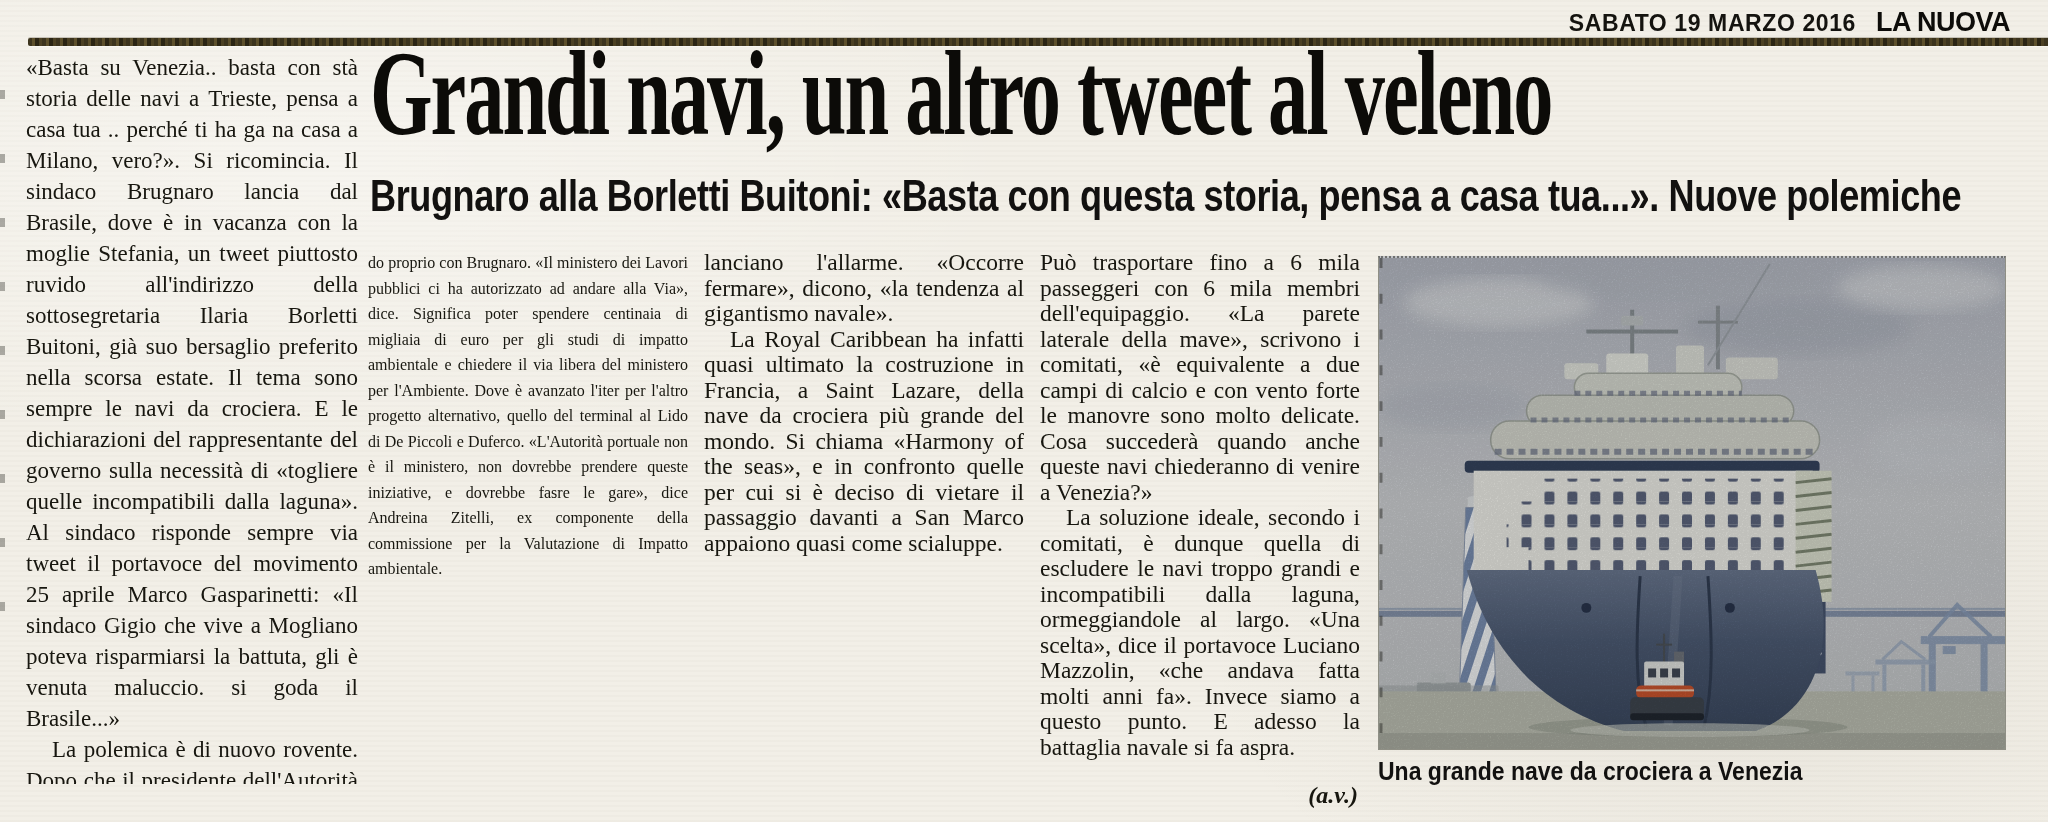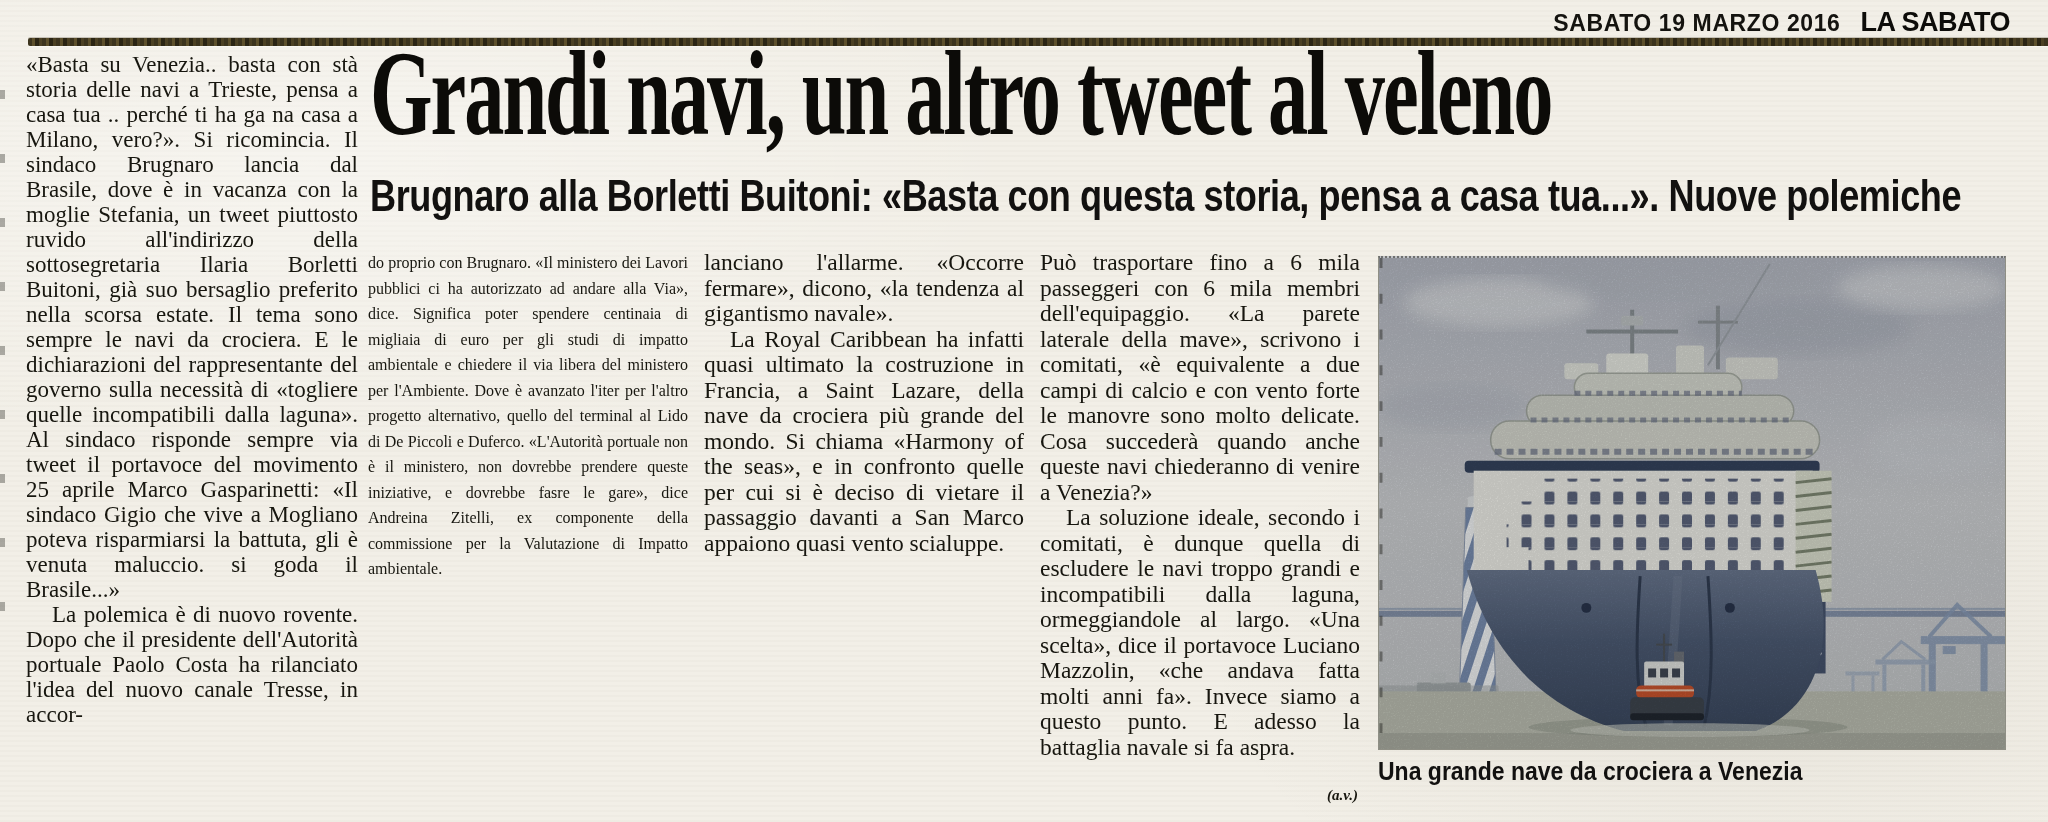--- a/index.html
+++ b/index.html
@@ -30,64 +30,64 @@
             font-family:"Liberation Serif", serif;font-weight:700;font-size:120px;line-height:120px;
             letter-spacing:-3px;transform:scaleX(.67);transform-origin:left top;color:#0c0b08;}
   .subhead{position:absolute;left:370px;top:170px;margin:0;white-space:nowrap;
            font-family:"Liberation Sans", sans-serif;font-weight:700;font-size:44px;line-height:52px;
            letter-spacing:-.5px;transform:scaleX(.82);transform-origin:left top;color:#121110;}
 
   
   .col{position:absolute;text-align:justify;overflow:hidden;}
   .col p{margin:0;}
   .col p.indent{text-indent:26px;}
-  .col1{left:26px;top:52px;width:332px;height:732px;font-size:23px;line-height:25px;}
+  .col1{left:26px;top:52px;width:332px;height:732px;font-size:23px;line-height:31px;}
   .col2{left:368px;top:250px;width:320px;height:564px;font-size:16px;line-height:25.5px;}
   .col3{left:704px;top:250px;width:320px;height:564px;font-size:23.5px;line-height:25.5px;}
   .col4{left:1040px;top:250px;width:320px;height:564px;font-size:23.5px;line-height:25.5px;position:absolute;}
-  .sig{position:absolute;right:2px;top:533px;font-style:italic;font-weight:700;font-size:15px;
+  .sig{position:absolute;right:2px;top:533px;font-style:italic;font-weight:700;font-size:24px;
        background:transparent;}
 
   
   .photo{position:absolute;left:1378px;top:256px;width:628px;height:494px;margin:0;
          border:1px solid #8f8f85;border-top:2px dotted rgba(45,45,40,.55);box-sizing:border-box;
          background:#bfc2c6;}
   .photo svg{display:block;width:100%;height:100%;}
   .caption{position:absolute;left:1378px;top:757px;width:640px;
            font-family:"Liberation Sans", sans-serif;font-weight:700;font-size:25px;color:#121110;
            transform:scaleX(.92);transform-origin:left top;}
 </style>
 </head>
 <body>
 
 <div class="page">
 
   <div class="masthead">
     <span class="date">SABATO 19 MARZO 2016</span>
-    <span class="brand">LA SABATO</span>
+    <span class="brand">LA NUOVA</span>
   </div>
 
   <div class="top-rule"></div>
   <div class="edge-marks"></div>
 
   <h1 class="headline">Grandi navi, un altro tweet al veleno</h1>
   <h2 class="subhead">Brugnaro alla Borletti Buitoni: «Basta con questa storia, pensa a casa tua...». Nuove polemiche</h2>
 
   <div class="col col1">
     <p>«Basta su Venezia.. basta con stà storia delle navi a Trieste, pensa a casa tua .. perché ti ha ga na casa a Milano, vero?». Si ricomincia. Il sindaco Brugnaro lancia dal Brasile, dove è in vacanza con la moglie Stefania, un tweet piuttosto ruvido all'indirizzo della sottosegretaria Ilaria Borletti Buitoni, già suo bersaglio preferito nella scorsa estate. Il tema sono sempre le navi da crociera. E le dichiarazioni del rappresentante del governo sulla necessità di «togliere quelle incompatibili dalla laguna». Al sindaco risponde sempre via tweet il portavoce del movimento 25 aprile Marco Gasparinetti: «Il sindaco Gigio che vive a Mogliano poteva risparmiarsi la battuta, gli è venuta maluccio. si goda il Brasile...»</p>
     <p class="indent">La polemica è di nuovo rovente. Dopo che il presidente dell'Autorità portuale Paolo Costa ha rilanciato l'idea del nuovo canale Tresse, in accor-</p>
   </div>
 
   <div class="col col2">
     <p>do proprio con Brugnaro. «Il ministero dei Lavori pubblici ci ha autorizzato ad andare alla Via», dice. Significa poter spendere centinaia di migliaia di euro per gli studi di impatto ambientale e chiedere il via libera del ministero per l'Ambiente. Dove è avanzato l'iter per l'altro progetto alternativo, quello del terminal al Lido di De Piccoli e Duferco. «L'Autorità portuale non è il ministero, non dovrebbe prendere queste iniziative, e dovrebbe fasre le gare», dice Andreina Zitelli, ex componente della commissione per la Valutazione di Impatto ambientale.</p>
   </div>
 
   <div class="col col3">
     <p>lanciano l'allarme. «Occorre fermare», dicono, «la tendenza al gigantismo navale».</p>
-    <p class="indent">La Royal Caribbean ha infatti quasi ultimato la costruzione in Francia, a Saint Lazare, della nave da crociera più grande del mondo. Si chiama «Harmony of the seas», e in confronto quelle per cui si è deciso di vietare il passaggio davanti a San Marco appaiono quasi vento scialuppe.</p>
+    <p class="indent">La Royal Caribbean ha infatti quasi ultimato la costruzione in Francia, a Saint Lazare, della nave da crociera più grande del mondo. Si chiama «Harmony of the seas», e in confronto quelle per cui si è deciso di vietare il passaggio davanti a San Marco appaiono quasi come scialuppe.</p>
   </div>
 
   <div class="col col4">
     <p>Può trasportare fino a 6 mila passeggeri con 6 mila membri dell'equipaggio. «La parete laterale della mave», scrivono i comitati, «è equivalente a due campi di calcio e con vento forte le manovre sono molto delicate. Cosa succederà quando anche queste navi chiederanno di venire a Venezia?»</p>
     <p class="indent">La soluzione ideale, secondo i comitati, è dunque quella di escludere le navi troppo grandi e incompatibili dalla laguna, ormeggiandole al largo. «Una scelta», dice il portavoce Luciano Mazzolin, «che andava fatta molti anni fa». Invece siamo a questo punto. E adesso la battaglia navale si fa aspra.</p>
     <span class="sig">(a.v.)</span>
   </div>
 
   <figure class="photo">
     <svg viewBox="0 0 628 494" preserveAspectRatio="none">

